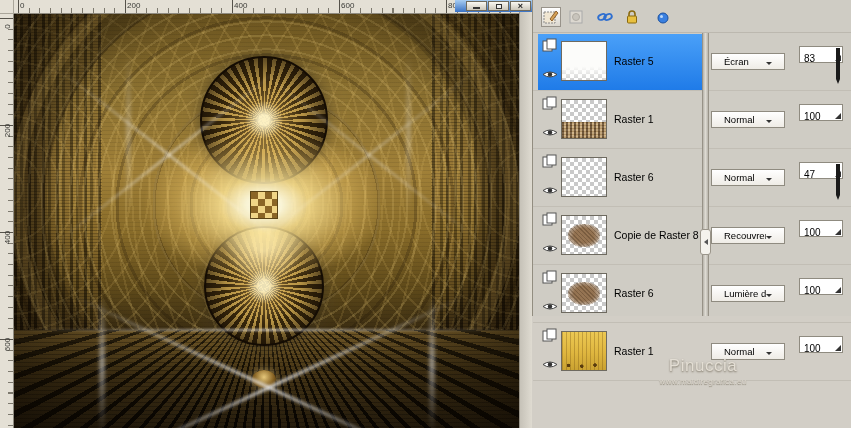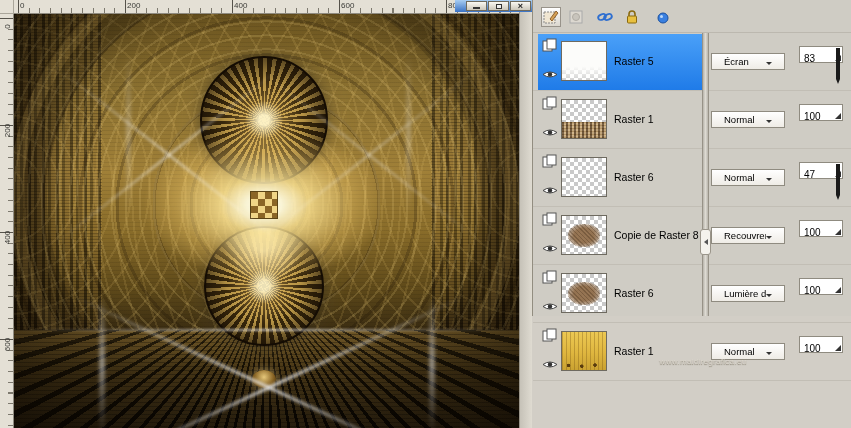--- a/index.html
+++ b/index.html
@@ -390,17 +390,18 @@
         </div>
       </div>
 
     </div>
 
     <div class="splitter">
       <div class="splitter-handle"></div>
     </div>
 
     <div class="watermark">
+      <div class="wm1">Pinuccia</div>
       <div class="wm2">www.maidiregrafica.eu</div>
     </div>
 
   </div>
 </div>
 
 </body></html>

